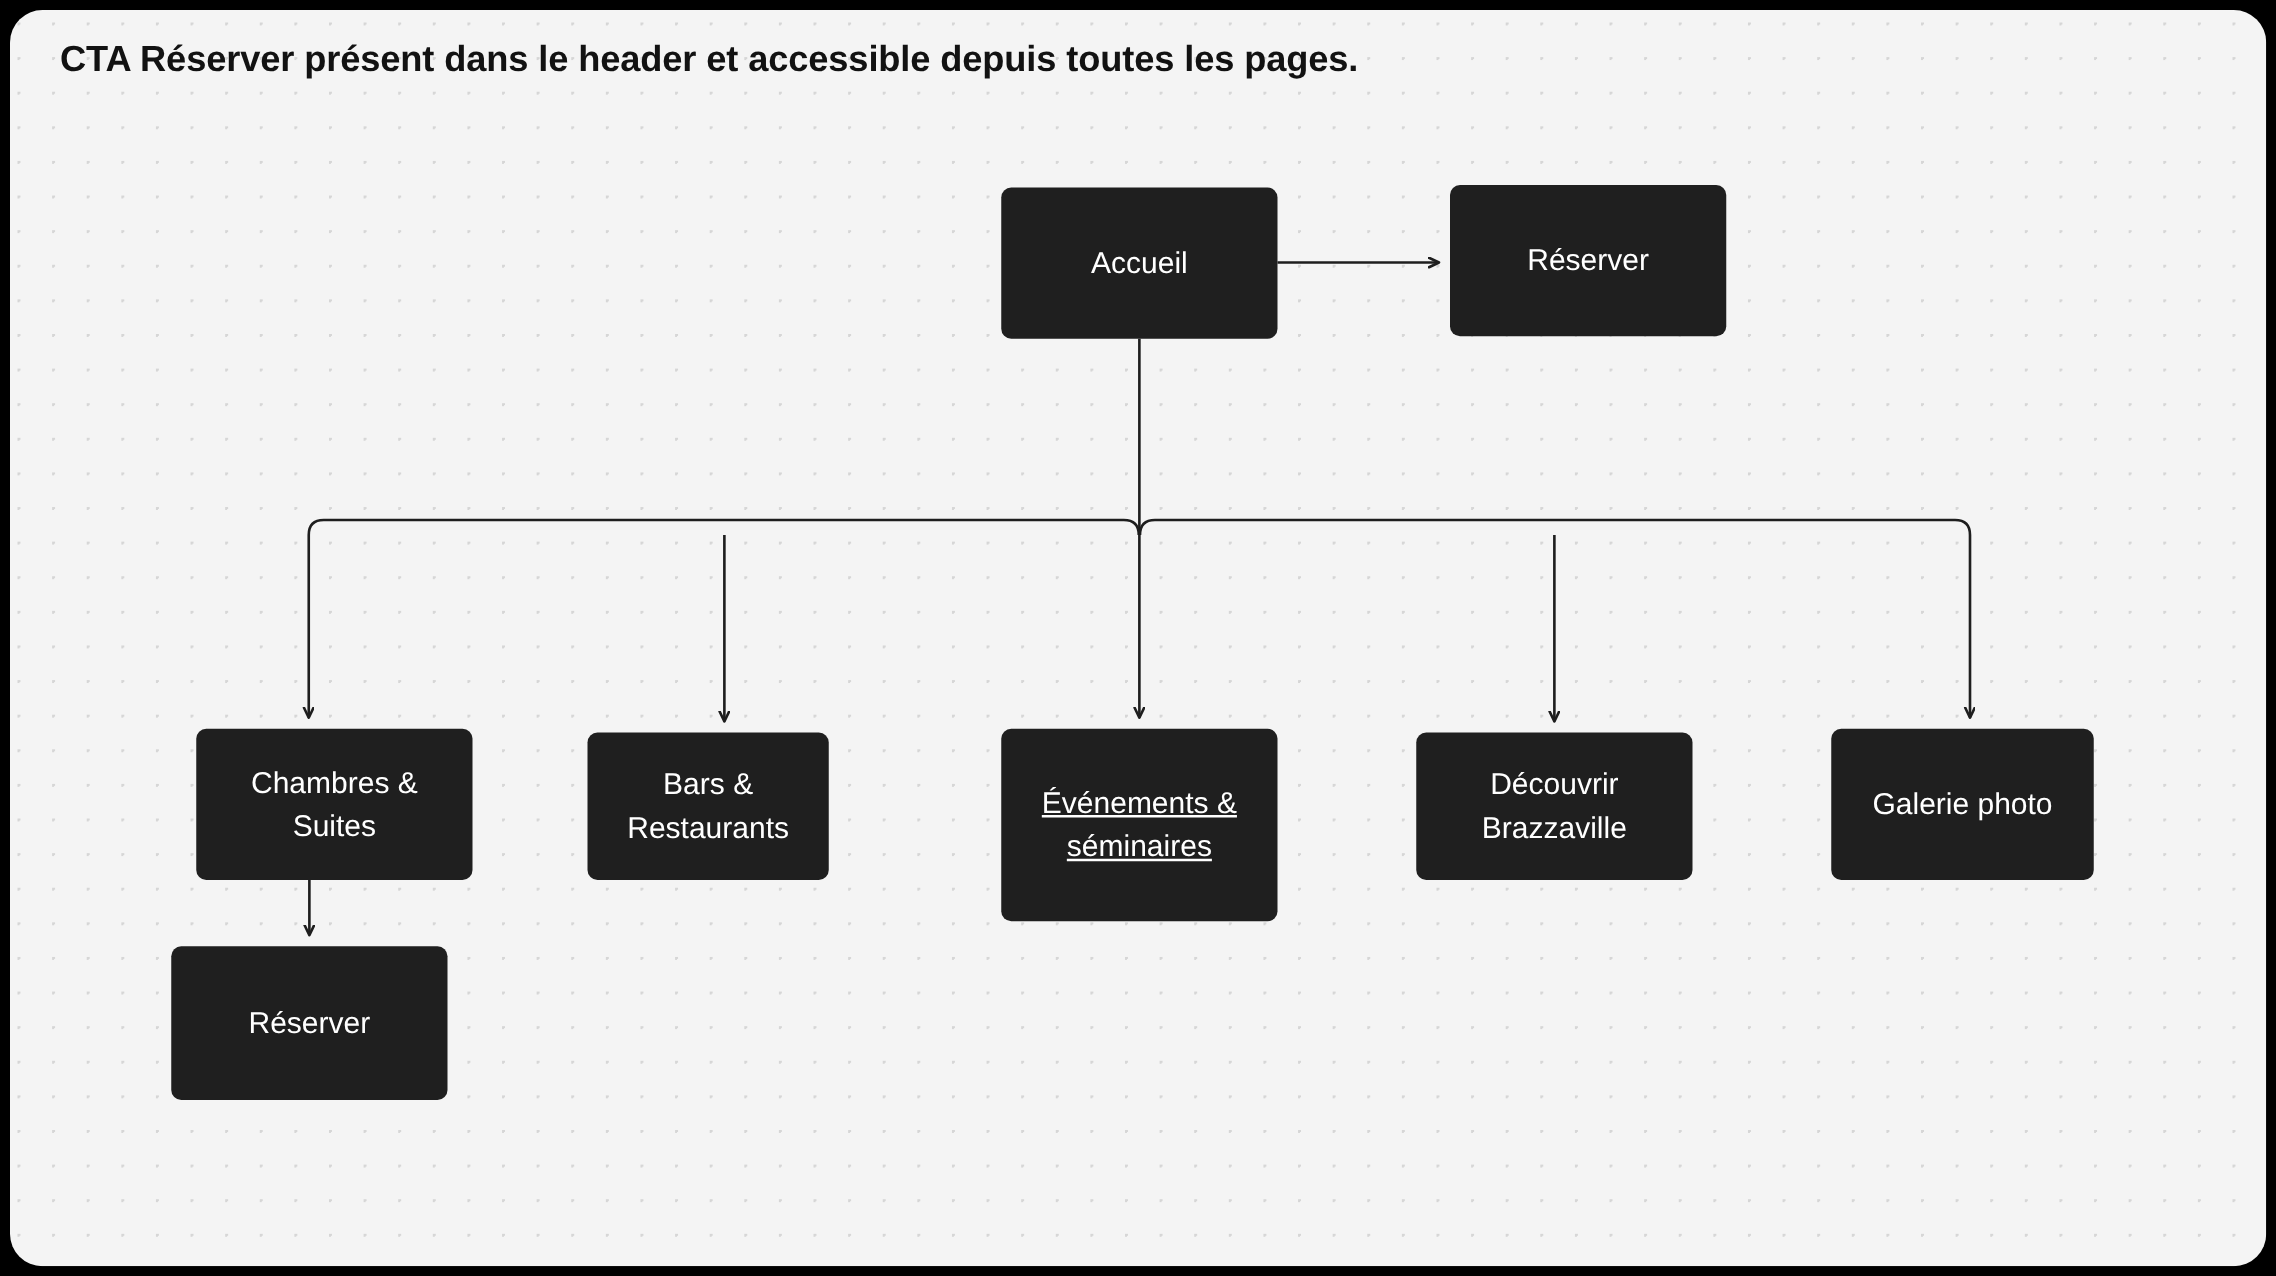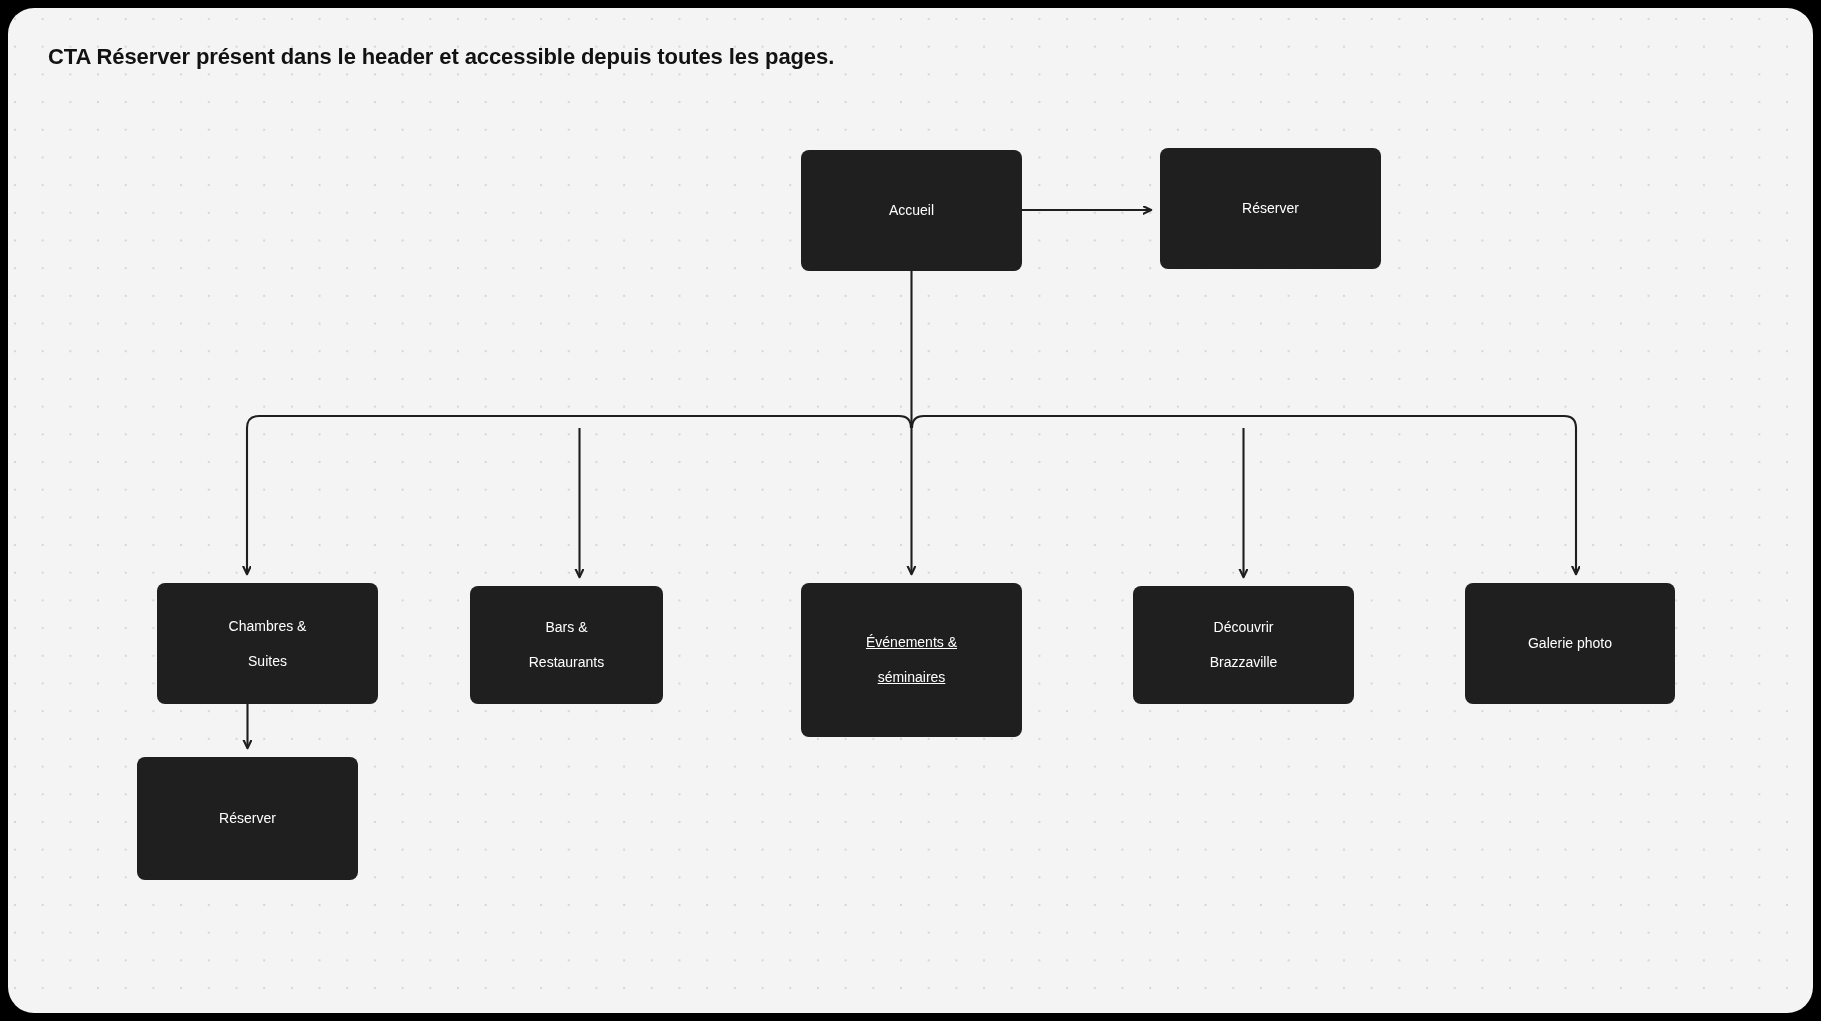--- a/index.html
+++ b/index.html
@@ -15,42 +15,42 @@
     width:1805px; height:1005px;
     background-color:#f4f4f4;
     background-image:radial-gradient(circle at 1px 1px, #d6d6d6 1.15px, rgba(0,0,0,0) 1.3px);
     background-size:27.7px 27.7px;
     background-position:6px 10px;
     border-radius:26px;
     overflow:hidden;
   }
   #diagram-title {
     position:absolute;
-    left:40px; top:36px;
-    font-size:22px;
+    left:40px; top:24px;
+    font-size:29px;
     font-weight:bold;
     color:#121212;
     letter-spacing:-0.1px;
     white-space:nowrap;
   }
   #edge-layer {
     position:absolute; left:0; top:0;
     width:1805px; height:1005px;
     pointer-events:none;
   }
   .node {
     position:absolute;
     background:#1f1f1f;
     border-radius:8px;
     color:#ffffff;
     display:flex;
     align-items:center;
     justify-content:center;
     text-align:center;
-    font-size:14px;
+    font-size:24px;
     line-height:35px;
     font-weight:400;
     box-sizing:border-box;
     padding:4px 10px;
   }
   .node-label { white-space:pre-line; }
 </style>
 </head>
 <body>
 

